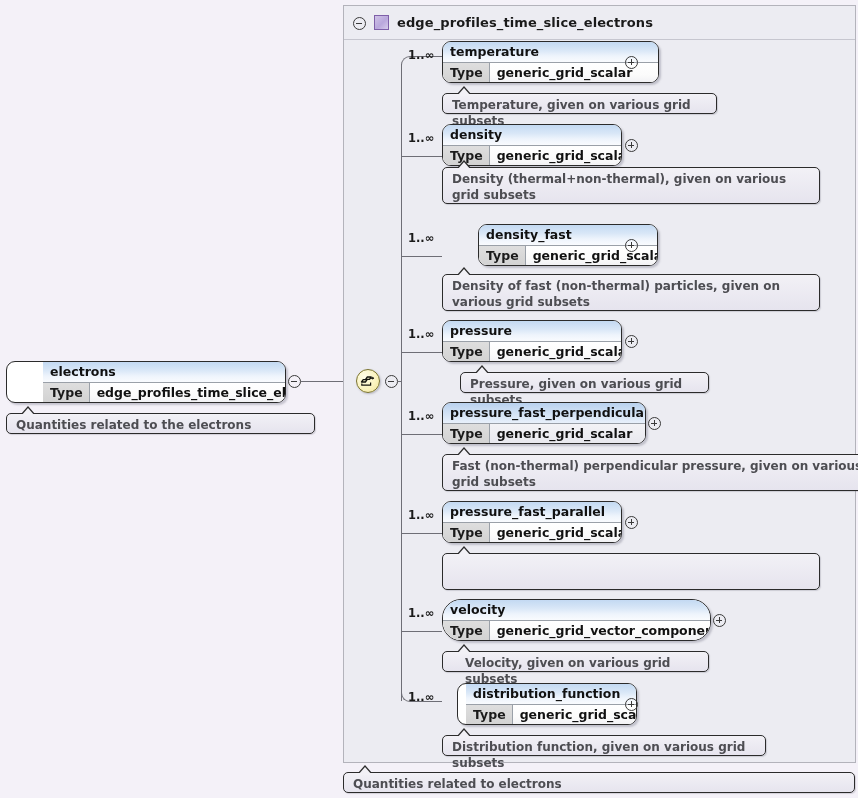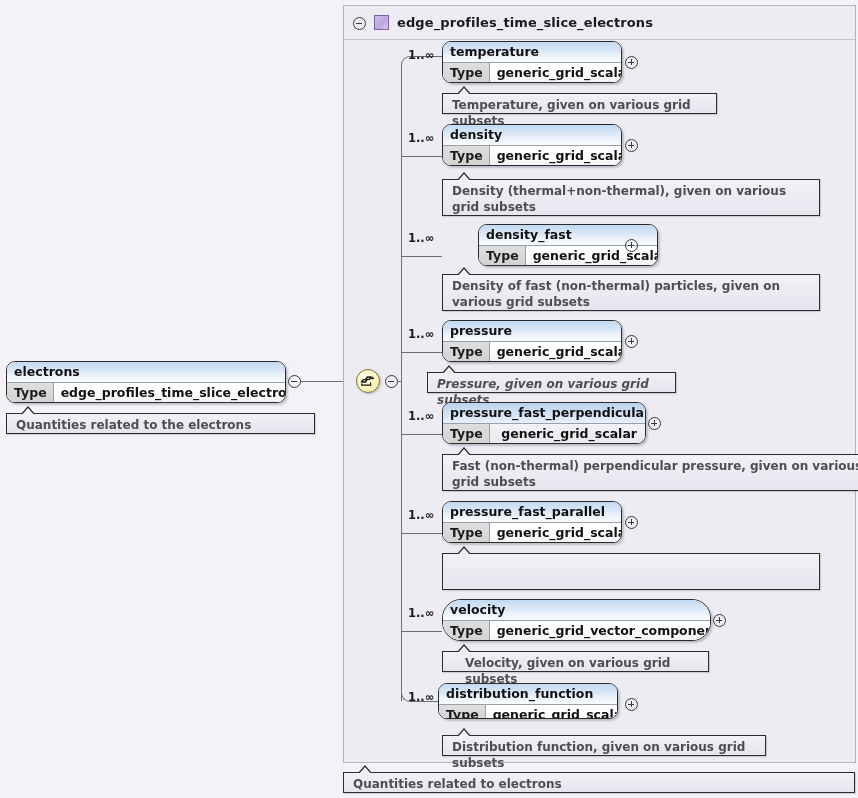--- a/index.html
+++ b/index.html
@@ -35,21 +35,20 @@
     background: linear-gradient(to bottom, #c3d9f2 0%, #d9e7f7 42%, #eef4fc 70%, #f9fbfe 100%);
     border-bottom: 1px solid #9aa0a8;
     white-space: nowrap;
   }
   .elbox .typerow {
     height: 20px;
     line-height: 20px;
     display: flex;
     white-space: nowrap;
     background: #ffffff;
-    text-align: right;
   }
   .elbox .typelabel {
     padding: 0 6px 0 7px;
     font-size: 12.5px;
     font-weight: bold;
     color: #1a1a1a;
     background: linear-gradient(to bottom, #dedede 0%, #d2d2d2 100%);
     border-right: 1px solid #9aa0a8;
   }
   .elbox .typevalue {
@@ -66,21 +65,21 @@
   }
   .elbox.alt .typerow,
   .elbox.alt .typevalue {
     background: linear-gradient(to bottom, #f3f3f6 0%, #e8e8ee 100%);
   }
 
   
   .doc {
     position: absolute;
     border: 1.4px solid #2b2b2b;
-    border-radius: 0;
+    border-radius: 5px;
     background: linear-gradient(to bottom, #f2f1f6 0%, #e6e4ee 100%);
     color: #4d4d52;
     font-size: 12px;
     font-weight: bold;
     line-height: 16px;
     padding: 3px 9px 4px 9px;
     box-sizing: border-box;
     box-shadow: 1px 1px 1px rgba(90,90,110,0.22);
   }
   
@@ -187,21 +186,21 @@
     position: absolute;
     font-size: 11.5px;
     font-weight: bold;
     color: #1a1a1a;
     white-space: nowrap;
   }
 </style>
 </head>
 <body>
 
-<div class="elbox" style="left:6px; top:361px; width:280px; height:42px;">
+<div class="elbox" style="left:6px; top:361px; width:280px; height:42px;padding-left:36px;">
   <div class="namerow">electrons</div>
   <div class="typerow">
     <div class="typelabel">Type</div>
     <div class="typevalue">edge_profiles_time_slice_electrons</div>
   </div>
 </div>
 
 <div class="doc" style="left:6px; top:413px; width:309px; height:21px;">
   <span class="notch-o"></span>
   <span class="notch-i"></span>
@@ -245,21 +244,21 @@
 <div class="ln h" style="left:412px; top:56px; width:30px;"></div>
 <div class="ln h" style="left:402px; top:156px; width:40px;"></div>
 <div class="ln h" style="left:402px; top:256px; width:40px;"></div>
 <div class="ln h" style="left:402px; top:352px; width:40px;"></div>
 <div class="ln h" style="left:402px; top:434px; width:40px;"></div>
 <div class="ln h" style="left:402px; top:533px; width:40px;"></div>
 <div class="ln h" style="left:402px; top:631px; width:40px;"></div>
 <div class="ln h" style="left:412px; top:701px; width:30px;"></div>
 
 <div class="occ" style="left:408px; top:48px;">1..∞</div>
-<div class="elbox" style="left:442px; top:41px; width:180px; height:42px;">
+<div class="elbox" style="left:442px; top:41px; width:217px; height:42px;">
   <div class="namerow">temperature</div>
   <div class="typerow">
     <div class="typelabel">Type</div>
     <div class="typevalue">generic_grid_scalar</div>
   </div>
 </div>
 <div class="circ plus" style="left:625px; top:56px;"></div>
 <div class="doc" style="left:442px; top:93px; width:275px; height:21px;">
   <span class="notch-o"></span>
   <span class="notch-i"></span>
@@ -268,21 +267,21 @@
 
 <div class="occ" style="left:408px; top:131px;">1..∞</div>
 <div class="elbox" style="left:442px; top:124px; width:180px; height:42px;">
   <div class="namerow">density</div>
   <div class="typerow">
     <div class="typelabel">Type</div>
     <div class="typevalue">generic_grid_scalar</div>
   </div>
 </div>
 <div class="circ plus" style="left:625px; top:139px;"></div>
-<div class="doc" style="left:442px; top:179px; width:378px; height:37px;">
+<div class="doc" style="left:442px; top:167px; width:378px; height:37px;">
   <span class="notch-o"></span>
   <span class="notch-i"></span>
   <span>Density (thermal+non-thermal), given on various grid subsets</span>
 </div>
 
 <div class="occ" style="left:408px; top:231px;">1..∞</div>
 <div class="elbox" style="left:442px; top:224px; width:180px; height:42px;margin-left:36px;">
   <div class="namerow">density_fast</div>
   <div class="typerow">
     <div class="typelabel">Type</div>
@@ -298,21 +297,21 @@
 
 <div class="occ" style="left:408px; top:327px;">1..∞</div>
 <div class="elbox" style="left:442px; top:320px; width:180px; height:42px;">
   <div class="namerow">pressure</div>
   <div class="typerow">
     <div class="typelabel">Type</div>
     <div class="typevalue">generic_grid_scalar</div>
   </div>
 </div>
 <div class="circ plus" style="left:625px; top:335px;"></div>
-<div class="doc" style="left:427px; top:372px; width:249px; height:21px;font-style:italic;">
+<div class="doc" style="left:460px; top:372px; width:249px; height:21px;">
   <span class="notch-o"></span>
   <span class="notch-i"></span>
   <span>Pressure, given on various grid subsets</span>
 </div>
 
 <div class="occ" style="left:408px; top:409px;">1..∞</div>
 <div class="elbox alt" style="left:442px; top:402px; width:204px; height:42px;">
   <div class="namerow">pressure_fast_perpendicular</div>
   <div class="typerow">
     <div class="typelabel">Type</div>
@@ -349,21 +348,21 @@
   </div>
 </div>
 <div class="circ plus" style="left:713px; top:614px;"></div>
 <div class="doc" style="left:442px; top:651px; width:267px; height:21px;padding-left:22px;">
   <span class="notch-o"></span>
   <span class="notch-i"></span>
   <span>Velocity, given on various grid subsets</span>
 </div>
 
 <div class="occ" style="left:408px; top:690px;">1..∞</div>
-<div class="elbox" style="left:438px; top:683px; width:180px; height:36px;">
+<div class="elbox" style="left:457px; top:683px; width:180px; height:42px;padding-left:8px;">
   <div class="namerow">distribution_function</div>
   <div class="typerow">
     <div class="typelabel">Type</div>
     <div class="typevalue">generic_grid_scalar</div>
   </div>
 </div>
 <div class="circ plus" style="left:625px; top:698px;"></div>
 <div class="doc" style="left:442px; top:735px; width:324px; height:21px;">
   <span class="notch-o"></span>
   <span class="notch-i"></span>

